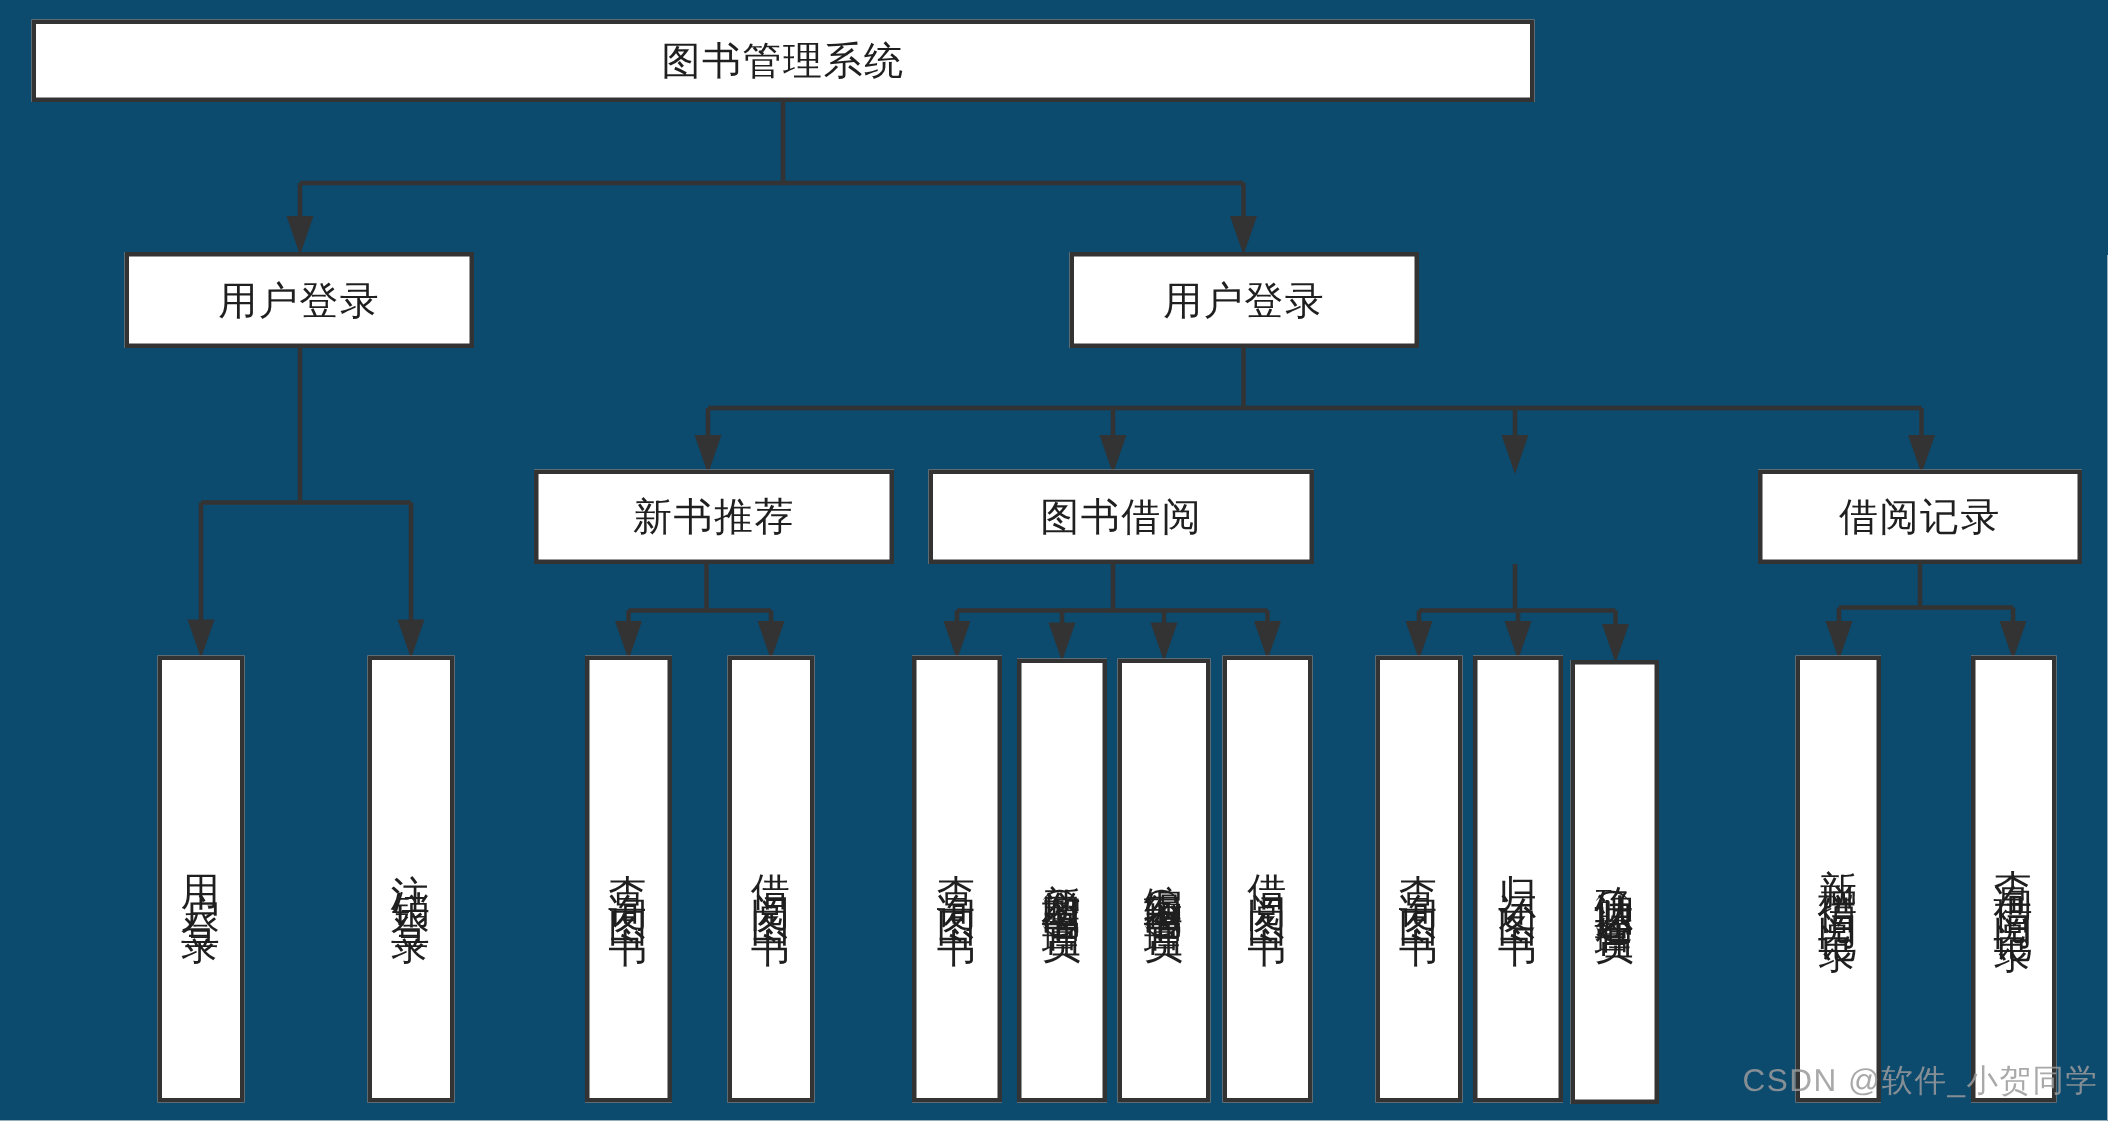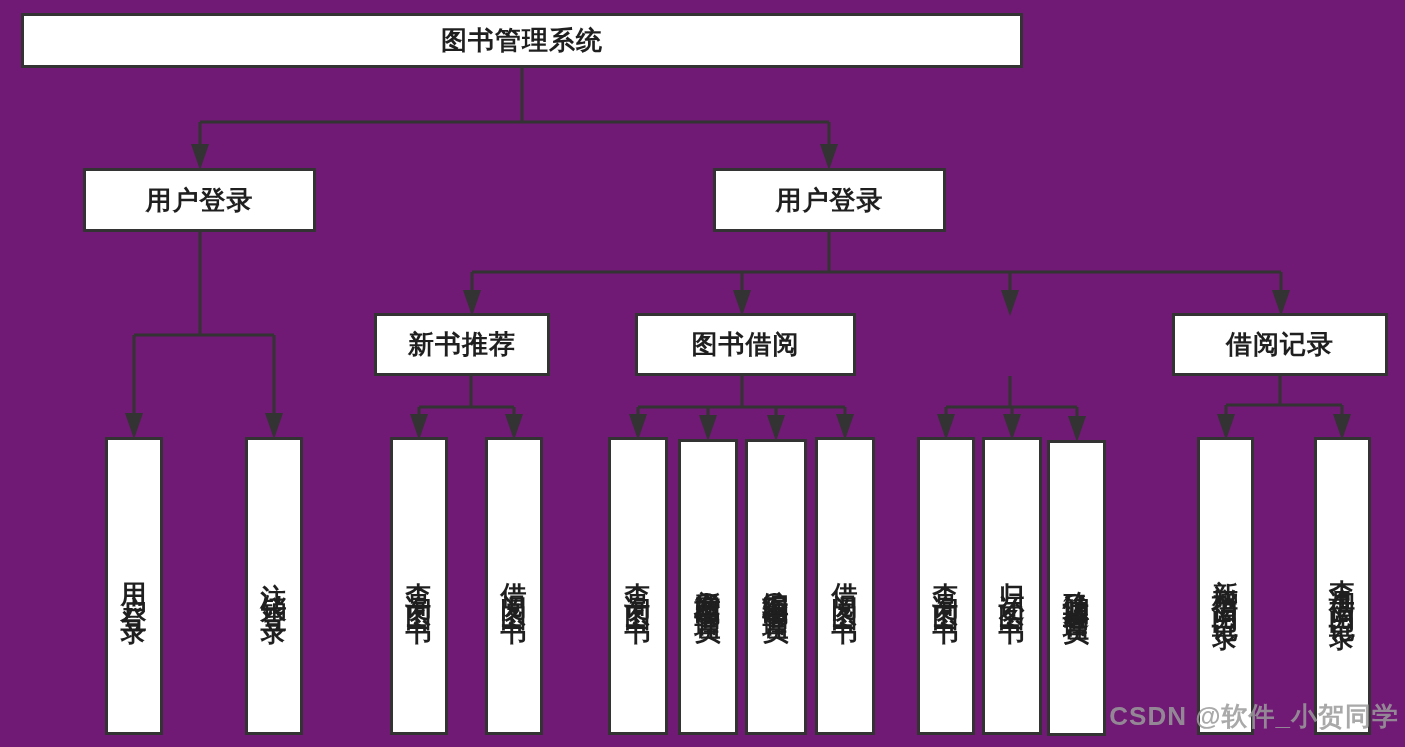--- a/index.html
+++ b/index.html
@@ -1,23 +1,22 @@
 <!DOCTYPE html>
 <html><head>
 <meta charset="utf-8">
 <style>
   html,body{margin:0;padding:0;background:#ffffff;}
   #stage{
     position:relative;
     width:1405px;height:747px;
-    background:#701a75;
+    background:#0c4a6e;
     overflow:hidden;
     font-family:"Liberation Sans", sans-serif;
     color:#1f1f1f;
-    font-weight:bold;
   }
   #connectors{
     position:absolute;left:0;top:0;z-index:1;
   }
   #connectors path{stroke:#333333;stroke-width:3;fill:none;}
   #connectors polygon{fill:#333333;stroke:none;}
   .hbox{
     position:absolute;z-index:2;box-sizing:border-box;
     background:#ffffff;border:3px solid #333333;
     display:flex;align-items:center;justify-content:center;
@@ -35,21 +34,21 @@
     font-size:26px;
     letter-spacing:12px;
     color:#1f1f1f;
     line-height:1;
   }
   .vtext.mid{letter-spacing:9px;}
   .vtext.long{letter-spacing:4px;}
   #watermark{
     position:absolute;z-index:3;
     right:6px;bottom:13px;
-    font-size:26px;color:#9b9b9b;opacity:.85;
+    font-size:21px;color:#9b9b9b;opacity:.85;
     letter-spacing:1px;white-space:nowrap;
   }
 </style>
 </head>
 <body>
 
 <div id="stage">
 
   <svg id="connectors" width="1405" height="747">
     <g>
@@ -92,22 +91,22 @@
       <polygon points="1217,414 1235,414 1226,440"></polygon>
       <polygon points="1333,414 1351,414 1342,440"></polygon>
     </g>
   </svg>
 
   <div class="hbox" style="left:21px;top:13px;width:1002px;height:55px">图书管理系统</div>
 
   <div class="hbox" style="left:83px;top:168px;width:233px;height:64px">用户登录</div>
   <div class="hbox" style="left:713px;top:168px;width:233px;height:64px">用户登录</div>
 
-  <div class="hbox" style="left:374px;top:313px;width:176px;height:63px">新书推荐</div>
-  <div class="hbox" style="left:635px;top:313px;width:221px;height:63px">图书借阅</div>
+  <div class="hbox" style="left:356px;top:313px;width:240px;height:63px">新书推荐</div>
+  <div class="hbox" style="left:619px;top:313px;width:257px;height:63px">图书借阅</div>
   <div class="hbox" style="left:1172px;top:313px;width:216px;height:63px">借阅记录</div>
 
   <div class="vwrap" style="left:105px;top:437px;width:58px;height:298px">
     <span class="vtext">用户登录</span>
   </div>
   <div class="vwrap" style="left:245px;top:437px;width:58px;height:298px">
     <span class="vtext">注销登录</span>
   </div>
 
   <div class="vwrap" style="left:390px;top:437px;width:58px;height:298px">

